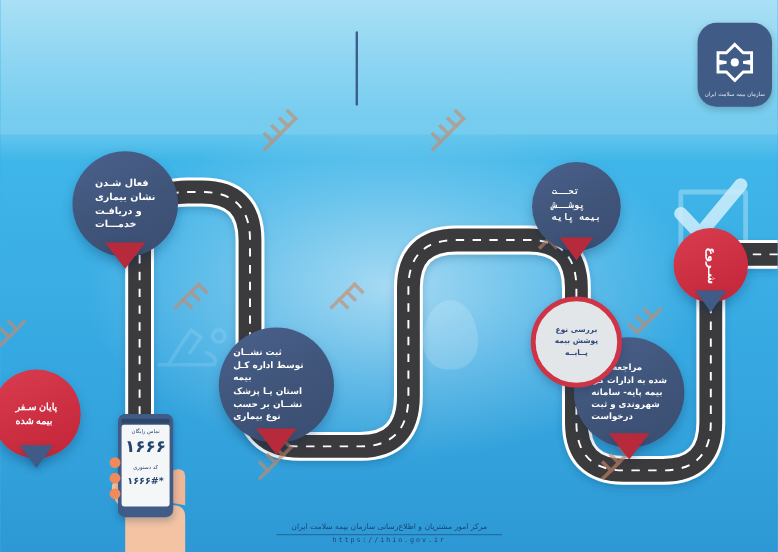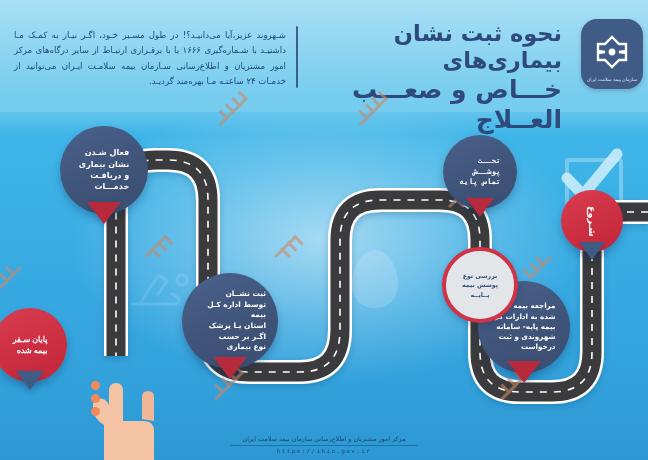--- a/index.html
+++ b/index.html
@@ -56,21 +56,21 @@
   
   .pin{position:absolute;transform:translate(-50%,0);}
   .pin .bulb{
     position:relative;border-radius:50%;
     background:linear-gradient(155deg,#4a618d 0%,#3f5478 55%,#3a4e72 100%);
     box-shadow:0 5px 9px rgba(0,40,80,.26);
     display:flex;align-items:center;justify-content:center;
   }
   .pin.red .bulb{background:linear-gradient(155deg,#d83d4f 0%,#cc2f41 55%,#c32638 100%);}
   .pin .bulb span{
-    color:#fff;font-weight:bold;text-align:right;line-height:1.42;
+    color:#fff;font-weight:bold;text-align:left;line-height:1.42;
     display:block;padding:0 6px;
   }
   .pin .tip{position:absolute;left:50%;transform:translateX(-50%);
     width:0;height:0;border-left:17px solid transparent;border-right:17px solid transparent;
     border-top:22px solid #b72a3c;filter:drop-shadow(0 3px 3px rgba(0,40,80,.22));}
   .pin.red .tip{border-top-color:#3f5b86;}
 
   
   .node{position:absolute;transform:translate(-50%,-50%);
     width:68px;height:68px;border-radius:50%;
@@ -122,38 +122,33 @@
     </svg>
   </div>
   <div class="wm-check">
     <svg width="66" height="62" viewBox="0 0 66 62">
       <path d="M8 30 L24 47 L58 6" stroke="#cfeefc" stroke-width="11" fill="none" stroke-linecap="round" stroke-linejoin="round" opacity=".85"></path>
     </svg>
   </div>
 
   <div class="hdr-divider"></div>
 
-  <div class="title">
-    <span class="l1">نحوه ثبت نشان بیماری‌های</span>
-    <span class="l2">خـــاص و صعـــب العــلاج</span>
-  </div>
 
   <div class="logo">
     <div class="mark">
       <svg width="34" height="34" viewBox="0 0 34 34">
         <g fill="none" stroke="#ffffff" stroke-width="2.4">
           <path d="M17 2 L24 9 L31 9 L31 16 L24 17 L31 18 L31 25 L24 25 L17 32 L10 25 L3 25 L3 18 L10 17 L3 16 L3 9 L10 9 Z"></path>
         </g>
         <circle cx="17" cy="17" r="3.4" fill="#ffffff"></circle>
       </svg>
     </div>
     <div class="lname">سازمان بیمه سلامت ایران</div>
   </div>
 
-  <div class="intro">شـهروند عزیز،آیا می‌دانیـد؟! در طول مسـیر خـود، اگـر نیـاز به کمـک مـا داشتیـد با شـماره‌گیری ۱۶۶۶ یا با برقـراری ارتبـاط از سایر درگاه‌های مرکز امور مشتریان و اطلاع‌رسانی سـازمان بیمه سلامـت ایـران می‌توانید از خدمـات ۲۴ ساعتـه مـا بهره‌مند گردیـد.</div>
 
   <svg id="roads" viewBox="0 0 648 460">
     <defs>
       <filter id="rshadow" x="-20%" y="-20%" width="150%" height="150%">
         <feDropShadow dx="0" dy="3" stdDeviation="3" flood-color="#0b3a5c" flood-opacity="0.22"></feDropShadow>
       </filter>
     </defs>
 
     <g filter="url(#rshadow)">
       <path d="M648 212 L592 212 L592 352 Q592 392 552 392 L520 392 Q480 392 480 352
@@ -258,34 +253,34 @@
         <span style="display:block">پوشش بیمه</span>
         <span style="display:block">پــایــه</span>
       </span>
   </div>
 
   <div class="pin" style="left:480px;top:135px;">
     <div class="bulb" style="width:74px;height:74px;font-family:Liberation Mono, monospace;">
       <span style="font-size:7.6px;">
           <span style="display:block">تحــت</span>
           <span style="display:block">پوشــش</span>
-          <span style="display:block">تماس پایه</span>
+          <span style="display:block">بیمه پایه</span>
         </span>
     </div>
     <div class="tip" style="top:63px;border-left-width:14px;border-right-width:14px;border-top-width:19px;"></div>
   </div>
 
 
   <div class="pin" style="left:230px;top:273px;">
     <div class="bulb" style="width:96px;height:96px;">
       <span style="font-size:7.4px;">
           <span style="display:block">ثبت نشــان</span>
           <span style="display:block">توسط اداره کـل بیمه</span>
           <span style="display:block">استان یـا پزشک</span>
-          <span style="display:block">اگـر بر حسب</span>
+          <span style="display:block">نشــان بر حسب</span>
           <span style="display:block">نوع بیماری</span>
         </span>
     </div>
     <div class="tip" style="top:84px;"></div>
   </div>
 
   <div class="pin" style="left:104px;top:126px;">
     <div class="bulb" style="width:88px;height:88px;">
       <span style="font-size:8px;">
           <span style="display:block">فعال شـدن</span>
@@ -306,20 +301,29 @@
     </div>
     <div class="tip" style="top:63px;border-left-width:14px;border-right-width:14px;border-top-width:19px;"></div>
   </div>
 
   <div class="phone-wrap">
     <svg class="hand" viewBox="0 0 84 99">
       <path d="M20 99 L20 64 Q10 58 9 48 Q8 40 14 38 Q21 36 25 44 L25 30
                Q25 22 32 22 Q39 22 39 30 L39 60 L60 60 Q70 60 70 70 L70 99 Z" fill="#f3c3a4"></path>
       <path d="M58 58 L58 36 Q58 30 64 30 Q70 30 70 36 L70 60 Z" fill="#efb795"></path>
     </svg>
+    <div class="phone">
+      <div class="topbar"></div>
+      <div class="scr">
+        <div class="ph-l1">تماس رایگان</div>
+        <div class="ph-num">۱۶۶۶</div>
+        <div class="ph-l2">کد دستوری</div>
+        <div class="ph-code">*۱۶۶۶#</div>
+      </div>
+    </div>
     <div class="dots">
       <i></i>
         <i></i>
         <i></i>
     </div>
   </div>
 
   <div class="footer">
     <div class="f1">مرکز امور مشتریان و اطلاع‌رسانی سازمان بیمه سلامت ایران</div>
     <div class="frule"></div>

